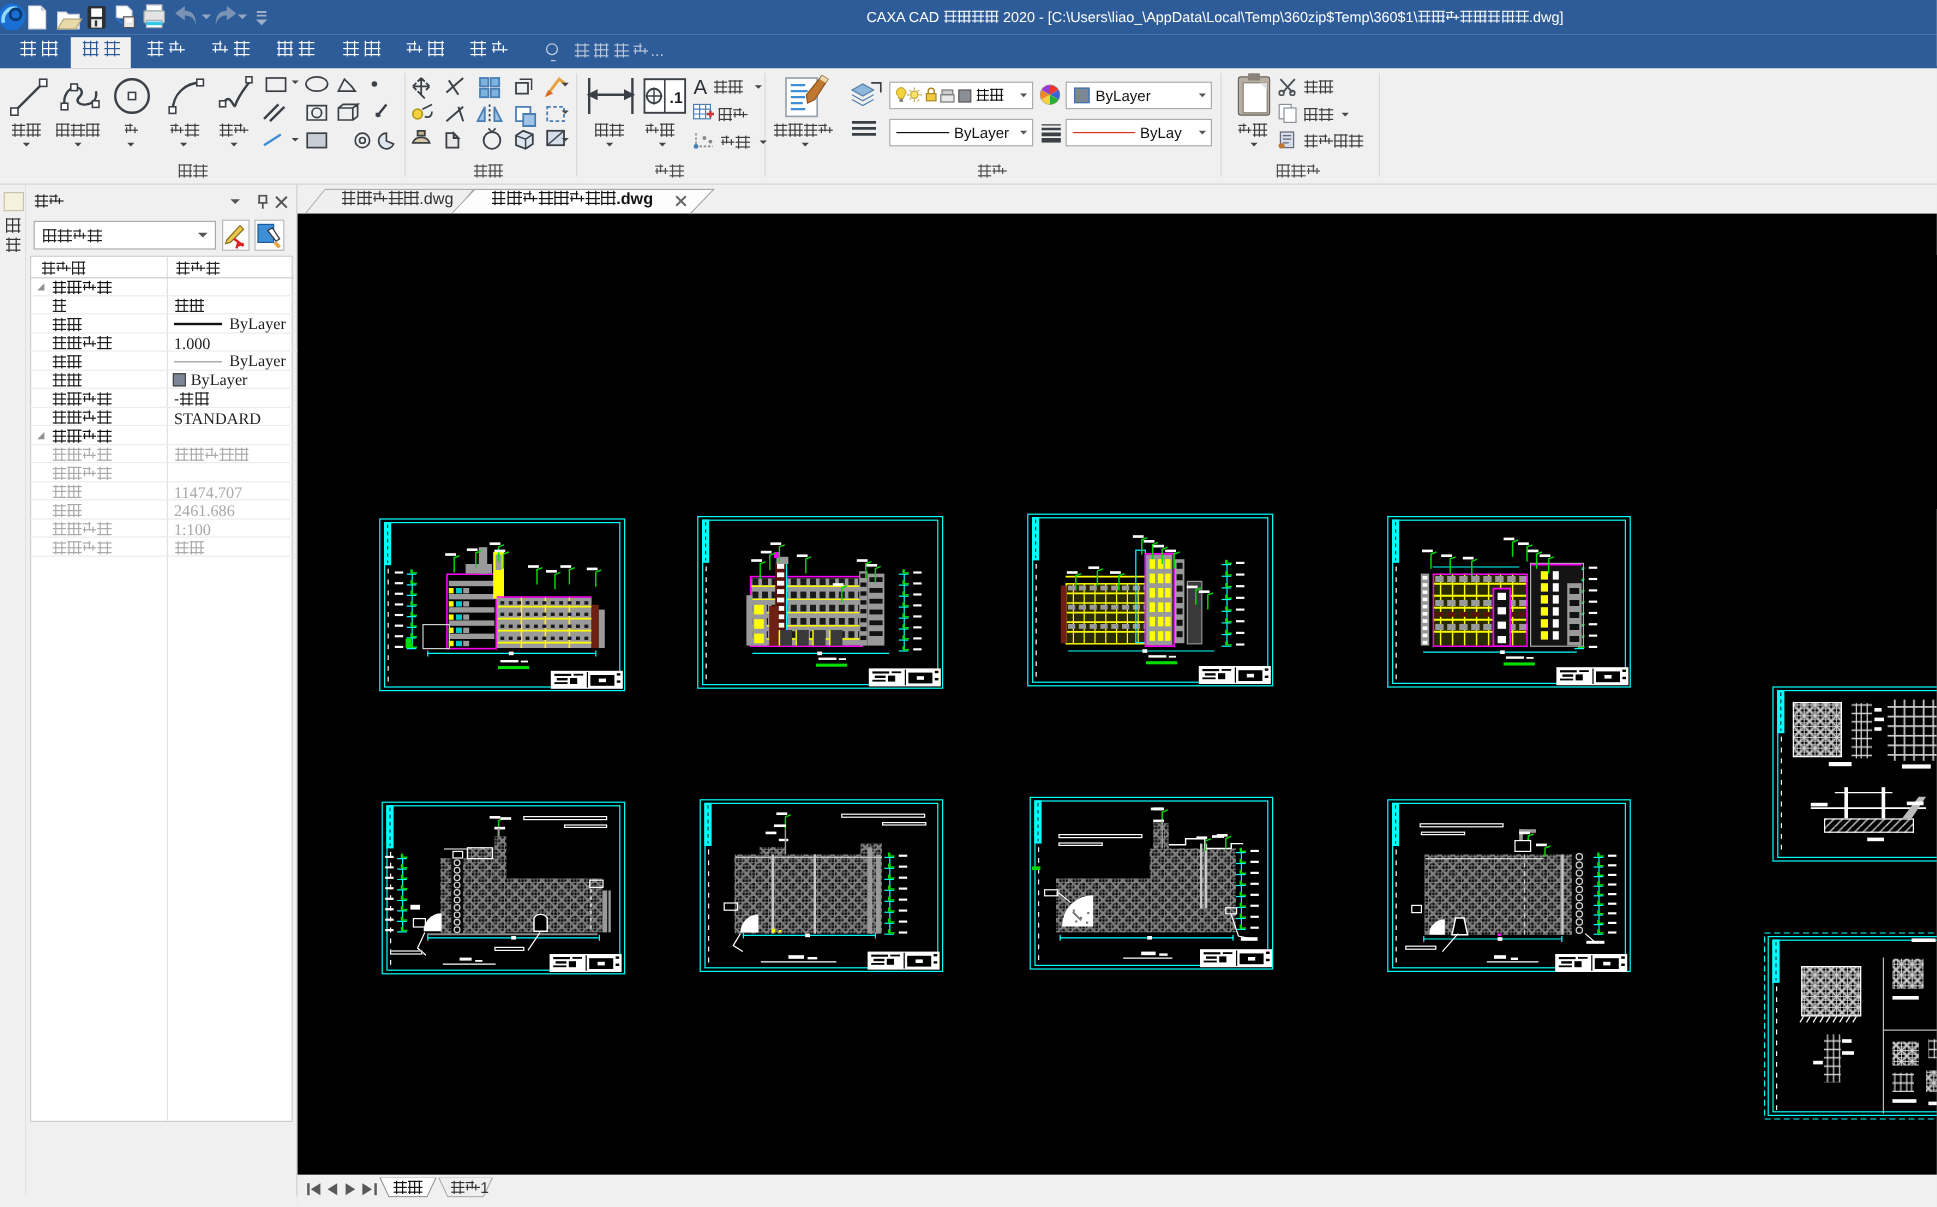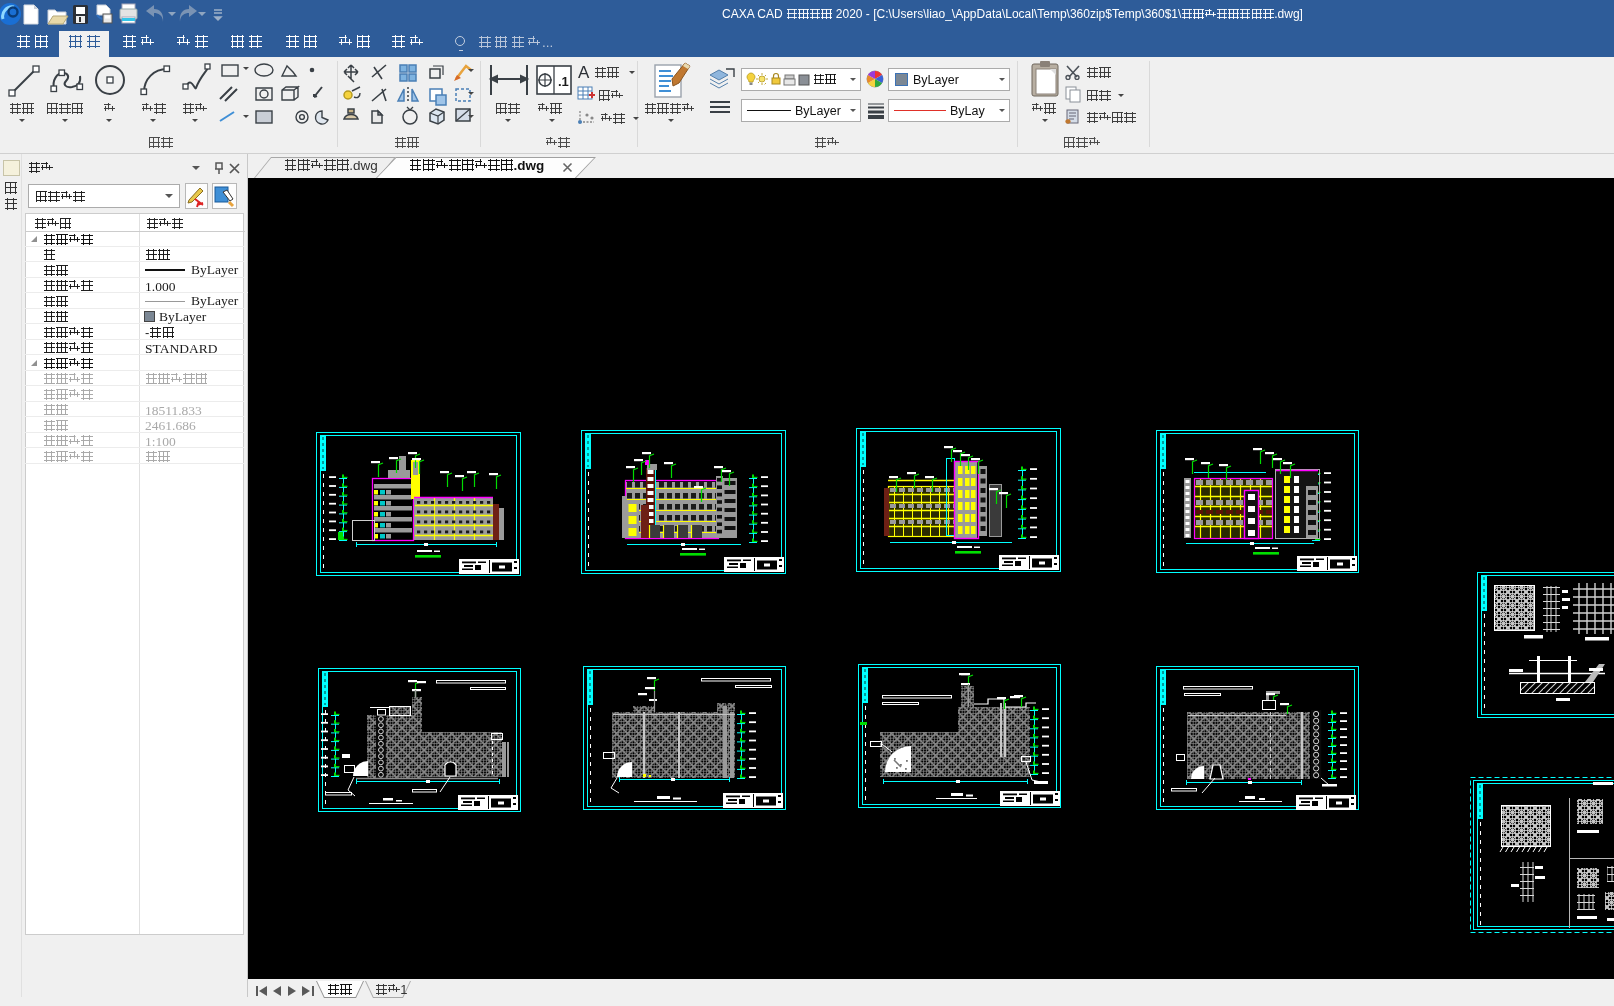--- a/index.html
+++ b/index.html
@@ -400,21 +400,21 @@
       </div>
 <div class="ab" style="left:0;top:139.5px;width:219px;height:15.5px;border-bottom:1px solid #ececec">
         <span class="ab" style="left:18px;top:1px;color:#a9a9a9"><i class="c"></i><i class="d"></i><i class="e"></i><i class="c"></i></span>
         <span class="ab" style="left:120px;top:1px;color:#a9a9a9"><i class="c"></i><i class="d"></i><i class="e"></i><i class="c"></i><i class="d"></i></span>
       </div>
 <div class="ab" style="left:0;top:155.0px;width:219px;height:15.5px;border-bottom:1px solid #ececec">
         <span class="ab" style="left:18px;top:1px;color:#a9a9a9"><i class="c"></i><i class="d"></i><i class="e"></i><i class="c"></i></span>
       </div>
 <div class="ab" style="left:0;top:170.5px;width:219px;height:15.5px;border-bottom:1px solid #ececec">
         <span class="ab" style="left:18px;top:1px;color:#a9a9a9"><i class="c"></i><i class="d"></i></span>
-        <span class="ab" style="left:120px;top:1px;color:#a9a9a9;font-family:'Liberation Serif',serif;font-size:13.5px">18511.833</span>
+        <span class="ab" style="left:120px;top:1px;color:#a9a9a9;font-family:'Liberation Serif',serif;font-size:13.5px">11474.707</span>
       </div>
 <div class="ab" style="left:0;top:186.0px;width:219px;height:15.5px;border-bottom:1px solid #ececec">
         <span class="ab" style="left:18px;top:1px;color:#a9a9a9"><i class="c"></i><i class="d"></i></span>
         <span class="ab" style="left:120px;top:1px;color:#a9a9a9;font-family:'Liberation Serif',serif;font-size:13.5px">2461.686</span>
       </div>
 <div class="ab" style="left:0;top:201.5px;width:219px;height:15.5px;border-bottom:1px solid #ececec">
         <span class="ab" style="left:18px;top:1px;color:#a9a9a9"><i class="c"></i><i class="d"></i><i class="e"></i><i class="c"></i></span>
         <span class="ab" style="left:120px;top:1px;color:#a9a9a9;font-family:'Liberation Serif',serif;font-size:13.5px">1:100</span>
       </div>
 <div class="ab" style="left:0;top:217.0px;width:219px;height:15.5px;border-bottom:1px solid #ececec">

